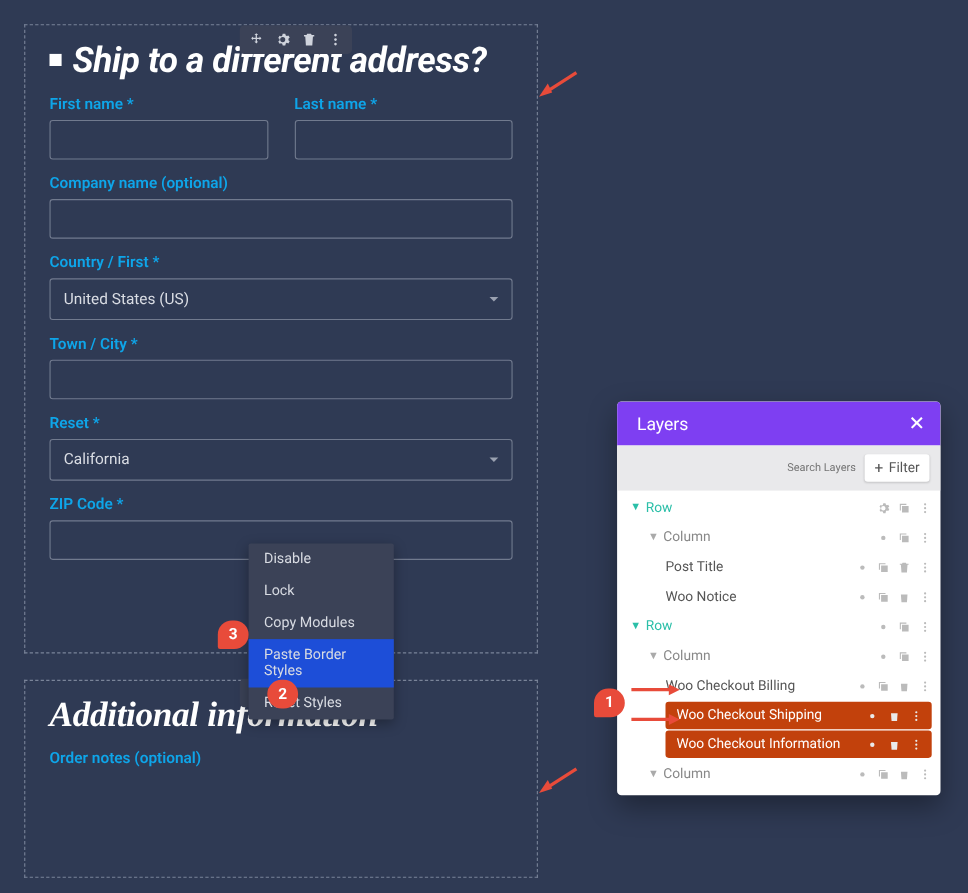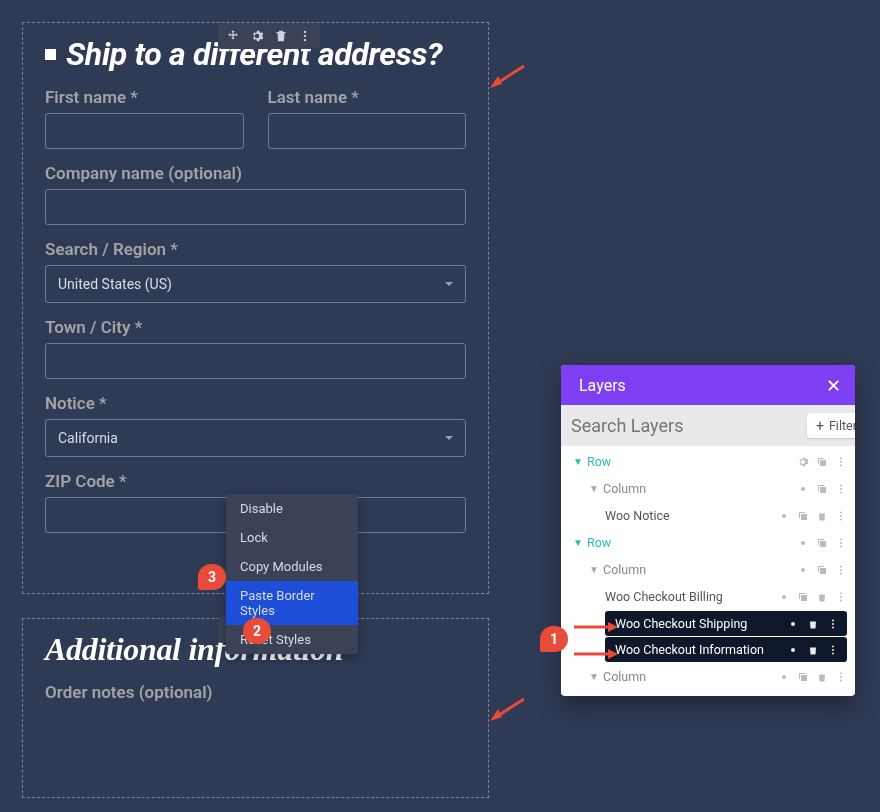--- a/index.html
+++ b/index.html
@@ -8,21 +8,21 @@
   .module { position: absolute; border: 1px dashed #7a8499; padding: 0 22px 22px 22px; }
   .shipping-module { left: 22px; top: 22px; width: 467px; height: 572px; }
   .info-module { left: 22px; top: 618px; width: 467px; height: 180px; }
 
   .module-title { font-family: Georgia, "Times New Roman", serif; font-weight: 700; font-style: italic; color: #fff; font-size: 32px; margin-top: 12px; letter-spacing: -0.3px; }
   .ship-title { display: flex; align-items: center; gap: 10px; }
   .checkbox-sq { width: 11px; height: 11px; background: #fff; display: inline-block; }
 
   .form-row { display: flex; gap: 24px; margin-top: 14px; }
   .form-group { flex: 1; display: flex; flex-direction: column; }
-  .lbl { font-size: 17px; font-weight: 600; color: #a3a3a3; margin-bottom: 6px; }
+  .lbl { font-size: 14px; font-weight: 600; color: #0ea5e9; margin-bottom: 6px; }
   .required::after { content: " *"; }
   .inp, .sel, .ta { width: 100%; font-size: 14px; color: #dadde4; background: transparent; border: 1px solid #717a8e; border-radius: 3px; padding: 10px 12px; }
   .inp { height: 36px; }
   .sel { height: 38px; display: flex; align-items: center; justify-content: space-between; }
   .sel-caret { width: 0; height: 0; border-left: 4px solid transparent; border-right: 4px solid transparent; border-top: 4px solid #9aa1b0; }
   .inp::placeholder, .ta::placeholder { color: #9aa1b0; }
   .ta { height: 88px; resize: none; font-family: inherit; }
   .second-addr { margin-top: 10px; }
 
   
@@ -47,40 +47,40 @@
   .arrow { position: absolute; z-index: 4; }
   .arrow svg { overflow: visible; }
   .arrow-stroke { stroke: #e84b3a; stroke-width: 3; fill: none; }
   .arrow-head { fill: #e84b3a; }
 
   
   .layers { position: absolute; left: 561px; top: 365px; width: 294px; background: #fff; box-shadow: 0 10px 25px rgba(0,0,0,0.35); border-radius: 4px; overflow: hidden; z-index: 3; }
   .layers-head { background: #7e3ff2; color: #fff; height: 40px; display: flex; align-items: center; justify-content: space-between; padding: 0 14px 0 18px; font-size: 16px; font-weight: 400; }
   .layers-close { font-size: 18px; cursor: pointer; }
   .layers-search { display: flex; align-items: center; gap: 8px; padding: 8px 10px; background: #e9e9eb; }
-  .layers-search input { flex: 1; border: none; background: transparent; font-size: 18px; color: #6d28d9; outline: none; }
+  .layers-search input { flex: 1; border: none; background: transparent; font-size: 10px; color: #6d28d9; outline: none; text-align: right; }
   .filter-btn { background: #fff; border: none; border-radius: 3px; padding: 5px 9px; font-size: 12.5px; color: #555; display: flex; align-items: center; gap: 5px; box-shadow: 0 1px 2px rgba(0,0,0,0.15); }
   .plus { font-size: 14px; line-height: 1; }
 
   .tree { padding: 2px 0 6px 0; }
   .node { display: flex; align-items: center; height: 27px; font-size: 12.5px; position: relative; }
   .disclose { width: 10px; display: flex; justify-content: center; color: #aaa; font-size: 10px; }
   .disclose.open { color: #2bbfa8; }
   .node-lbl { flex: 1; white-space: nowrap; overflow: hidden; text-overflow: ellipsis; }
   .node-lbl.row { color: #2bbfa8; }
   .node-lbl.col { color: #888; }
   .node-lbl.mod { color: #555; }
   .icons { display: flex; gap: 7px; padding-right: 8px; color: #bbb; }
   .icons .ic { width: 12px; height: 12px; }
   .icons .ic svg { width: 12px; height: 12px; fill: #bbb; }
 
   .indent-1 { padding-left: 12px; }
   .indent-2 { padding-left: 28px; }
   .indent-3 { padding-left: 44px; }
-  .mod-dark { background: #0f172a; color: #fff; border-radius: 3px; margin: 1px 8px 1px 44px; height: 25px; padding-left: 10px; }
+  .mod-dark { background: #c2410c; color: #fff; border-radius: 3px; margin: 1px 8px 1px 44px; height: 25px; padding-left: 10px; }
   .mod-dark .node-lbl { color: #fff; }
   .mod-dark .icons .ic svg { fill: #eaeaea; }
   .mod-dark .icons { gap: 8px; padding-right: 8px; }
 
   .add-new { text-align: center; font-size: 13px; color: #555; padding: 12px 0 14px 0; }
 </style>
 </head>
 <body>
 
 <div class="module shipping-module">
@@ -99,36 +99,36 @@
     </div>
   </div>
   <div class="form-row">
     <div class="form-group">
       <label class="lbl">Company name (optional)</label>
       <input class="inp" style="">
     </div>
   </div>
   <div class="form-row">
     <div class="form-group">
-      <label class="lbl required">Search / Region</label>
+      <label class="lbl required">Country / First</label>
       <div class="sel">
         <span>United States (US)</span>
         <span class="sel-caret"></span>
       </div>
     </div>
   </div>
   <div class="form-row">
     <div class="form-group">
       <label class="lbl required">Town / City</label>
       <input class="inp" style="">
     </div>
   </div>
   <div class="form-row">
     <div class="form-group">
-      <label class="lbl required">Notice</label>
+      <label class="lbl required">Reset</label>
       <div class="sel">
         <span>California</span>
         <span class="sel-caret"></span>
       </div>
     </div>
   </div>
   <div class="form-row">
     <div class="form-group">
       <label class="lbl required">ZIP Code</label>
       <input class="inp" style="">
@@ -275,20 +275,39 @@
               <path d="M8 8h12v12H8zM4 4h12v2H6v10H4z"></path>
             </svg></span>
         <span class="ic"><svg viewBox="0 0 24 24">
               <circle cx="12" cy="5" r="2"></circle>
               <circle cx="12" cy="12" r="2"></circle>
               <circle cx="12" cy="19" r="2"></circle>
             </svg></span>
       </span>
     </div>
 
+    <div class="node indent-3">
+      <span class="node-lbl mod">Post Title</span>
+      <span class="icons">
+        <span class="ic"><svg viewBox="0 0 24 24">
+              <path d="M12 8a4 4 0 100 8 4 4 0 000-8z"></path>
+            </svg></span>
+        <span class="ic"><svg viewBox="0 0 24 24">
+              <path d="M8 8h12v12H8zM4 4h12v2H6v10H4z"></path>
+            </svg></span>
+        <span class="ic"><svg viewBox="0 0 24 24">
+              <path d="M6 7h12l-1 14H7L6 7zm3-4h6l1 2h4v2H4V5h4l1-2z"></path>
+            </svg></span>
+        <span class="ic"><svg viewBox="0 0 24 24">
+              <circle cx="12" cy="5" r="2"></circle>
+              <circle cx="12" cy="12" r="2"></circle>
+              <circle cx="12" cy="19" r="2"></circle>
+            </svg></span>
+      </span>
+    </div>
 
     <div class="node indent-3">
       <span class="node-lbl mod">Woo Notice</span>
       <span class="icons">
         <span class="ic"><svg viewBox="0 0 24 24">
               <path d="M12 8a4 4 0 100 8 4 4 0 000-8z"></path>
             </svg></span>
         <span class="ic"><svg viewBox="0 0 24 24">
               <path d="M8 8h12v12H8zM4 4h12v2H6v10H4z"></path>
             </svg></span>

